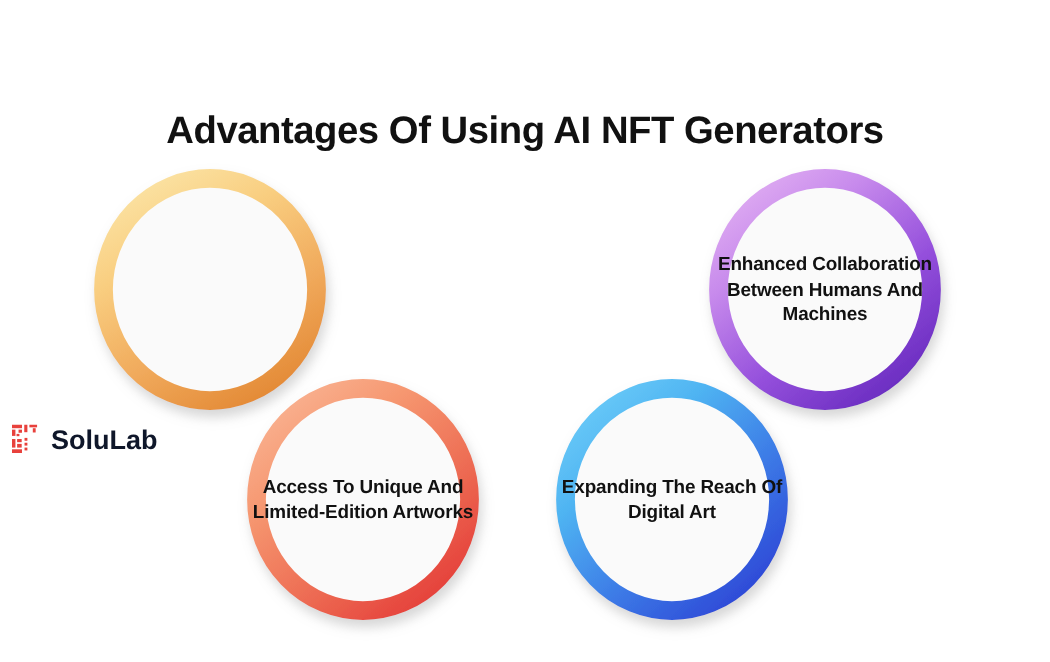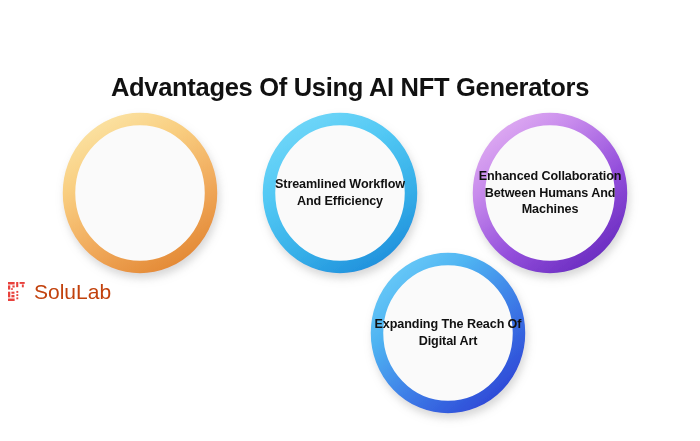--- a/index.html
+++ b/index.html
@@ -99,23 +99,23 @@
     align-items: center;
     gap: 7px;
     z-index: 20;
   }
   #logo-mark {
     width: 19px;
     height: 19px;
     display: block;
   }
   #logo-text {
-    font-size: 21px;
-    font-weight: 400;
-    color: #c2410c;
+    font-size: 18px;
+    font-weight: 700;
+    color: #0f172a;
     letter-spacing: 0px;
     line-height: 1;
   }
 </style>
 </head>
 <body>
 
 <div id="canvas">
 
   <h1 id="page-title">Advantages Of Using AI NFT Generators</h1>
@@ -132,38 +132,38 @@
             <stop offset="100%" stop-color="#E48B37"></stop>
           </linearGradient>
           <filter id="sh1" x="-40%" y="-40%" width="190%" height="190%">
             <feDropShadow dx="2" dy="5" stdDeviation="4" flood-color="#9a9a9a" flood-opacity="0.40"></feDropShadow>
           </filter>
         </defs>
         <ellipse cx="79" cy="81" rx="71" ry="74" fill="#FAFAFA" stroke="url(#g1)" stroke-width="12.5" filter="url(#sh1)"></ellipse>
       </svg>
     </div>
 
-
-    <div class="ring-node z3" id="node-2">
-      <svg class="ring-svg" viewBox="0 0 158 162">
-        <defs>
-          <linearGradient id="g3" x1="0.22" y1="0" x2="0.78" y2="1">
-            <stop offset="0%" stop-color="#6FD6F8"></stop>
-            <stop offset="32%" stop-color="#52C8F4"></stop>
-            <stop offset="70%" stop-color="#35AEE8"></stop>
-            <stop offset="100%" stop-color="#2090DC"></stop>
-          </linearGradient>
-          <filter id="sh3" x="-40%" y="-40%" width="190%" height="190%">
-            <feDropShadow dx="2" dy="5" stdDeviation="4" flood-color="#9a9a9a" flood-opacity="0.40"></feDropShadow>
-          </filter>
-        </defs>
-        <ellipse cx="79" cy="81" rx="71" ry="74" fill="#FAFAFA" stroke="url(#g3)" stroke-width="12.5" filter="url(#sh3)"></ellipse>
-      </svg>
-      <div class="ring-label">Streamlined Workflow And Efficiency</div>
-    </div>
+    <div class="ring-node z2" id="node-1">
+      <svg class="ring-svg" viewBox="0 0 158 162">
+        <defs>
+          <linearGradient id="g2" x1="0.1" y1="0.05" x2="0.85" y2="1">
+            <stop offset="0%" stop-color="#F9B291"></stop>
+            <stop offset="28%" stop-color="#F69770"></stop>
+            <stop offset="66%" stop-color="#ED6A52"></stop>
+            <stop offset="100%" stop-color="#E43B38"></stop>
+          </linearGradient>
+          <filter id="sh2" x="-40%" y="-40%" width="190%" height="190%">
+            <feDropShadow dx="2" dy="5" stdDeviation="4" flood-color="#9a9a9a" flood-opacity="0.40"></feDropShadow>
+          </filter>
+        </defs>
+        <ellipse cx="79" cy="81" rx="71" ry="74" fill="#FAFAFA" stroke="url(#g2)" stroke-width="12.5" filter="url(#sh2)"></ellipse>
+      </svg>
+      <div class="ring-label">Access To Unique And Limited-Edition Artworks</div>
+    </div>
+
 
     <div class="ring-node z5" id="node-4">
       <svg class="ring-svg" viewBox="0 0 158 162">
         <defs>
           <linearGradient id="g5" x1="0.12" y1="0.02" x2="0.85" y2="1">
             <stop offset="0%" stop-color="#E0ADF2"></stop>
             <stop offset="26%" stop-color="#C78AEC"></stop>
             <stop offset="62%" stop-color="#9550DC"></stop>
             <stop offset="100%" stop-color="#6629BE"></stop>
           </linearGradient>

